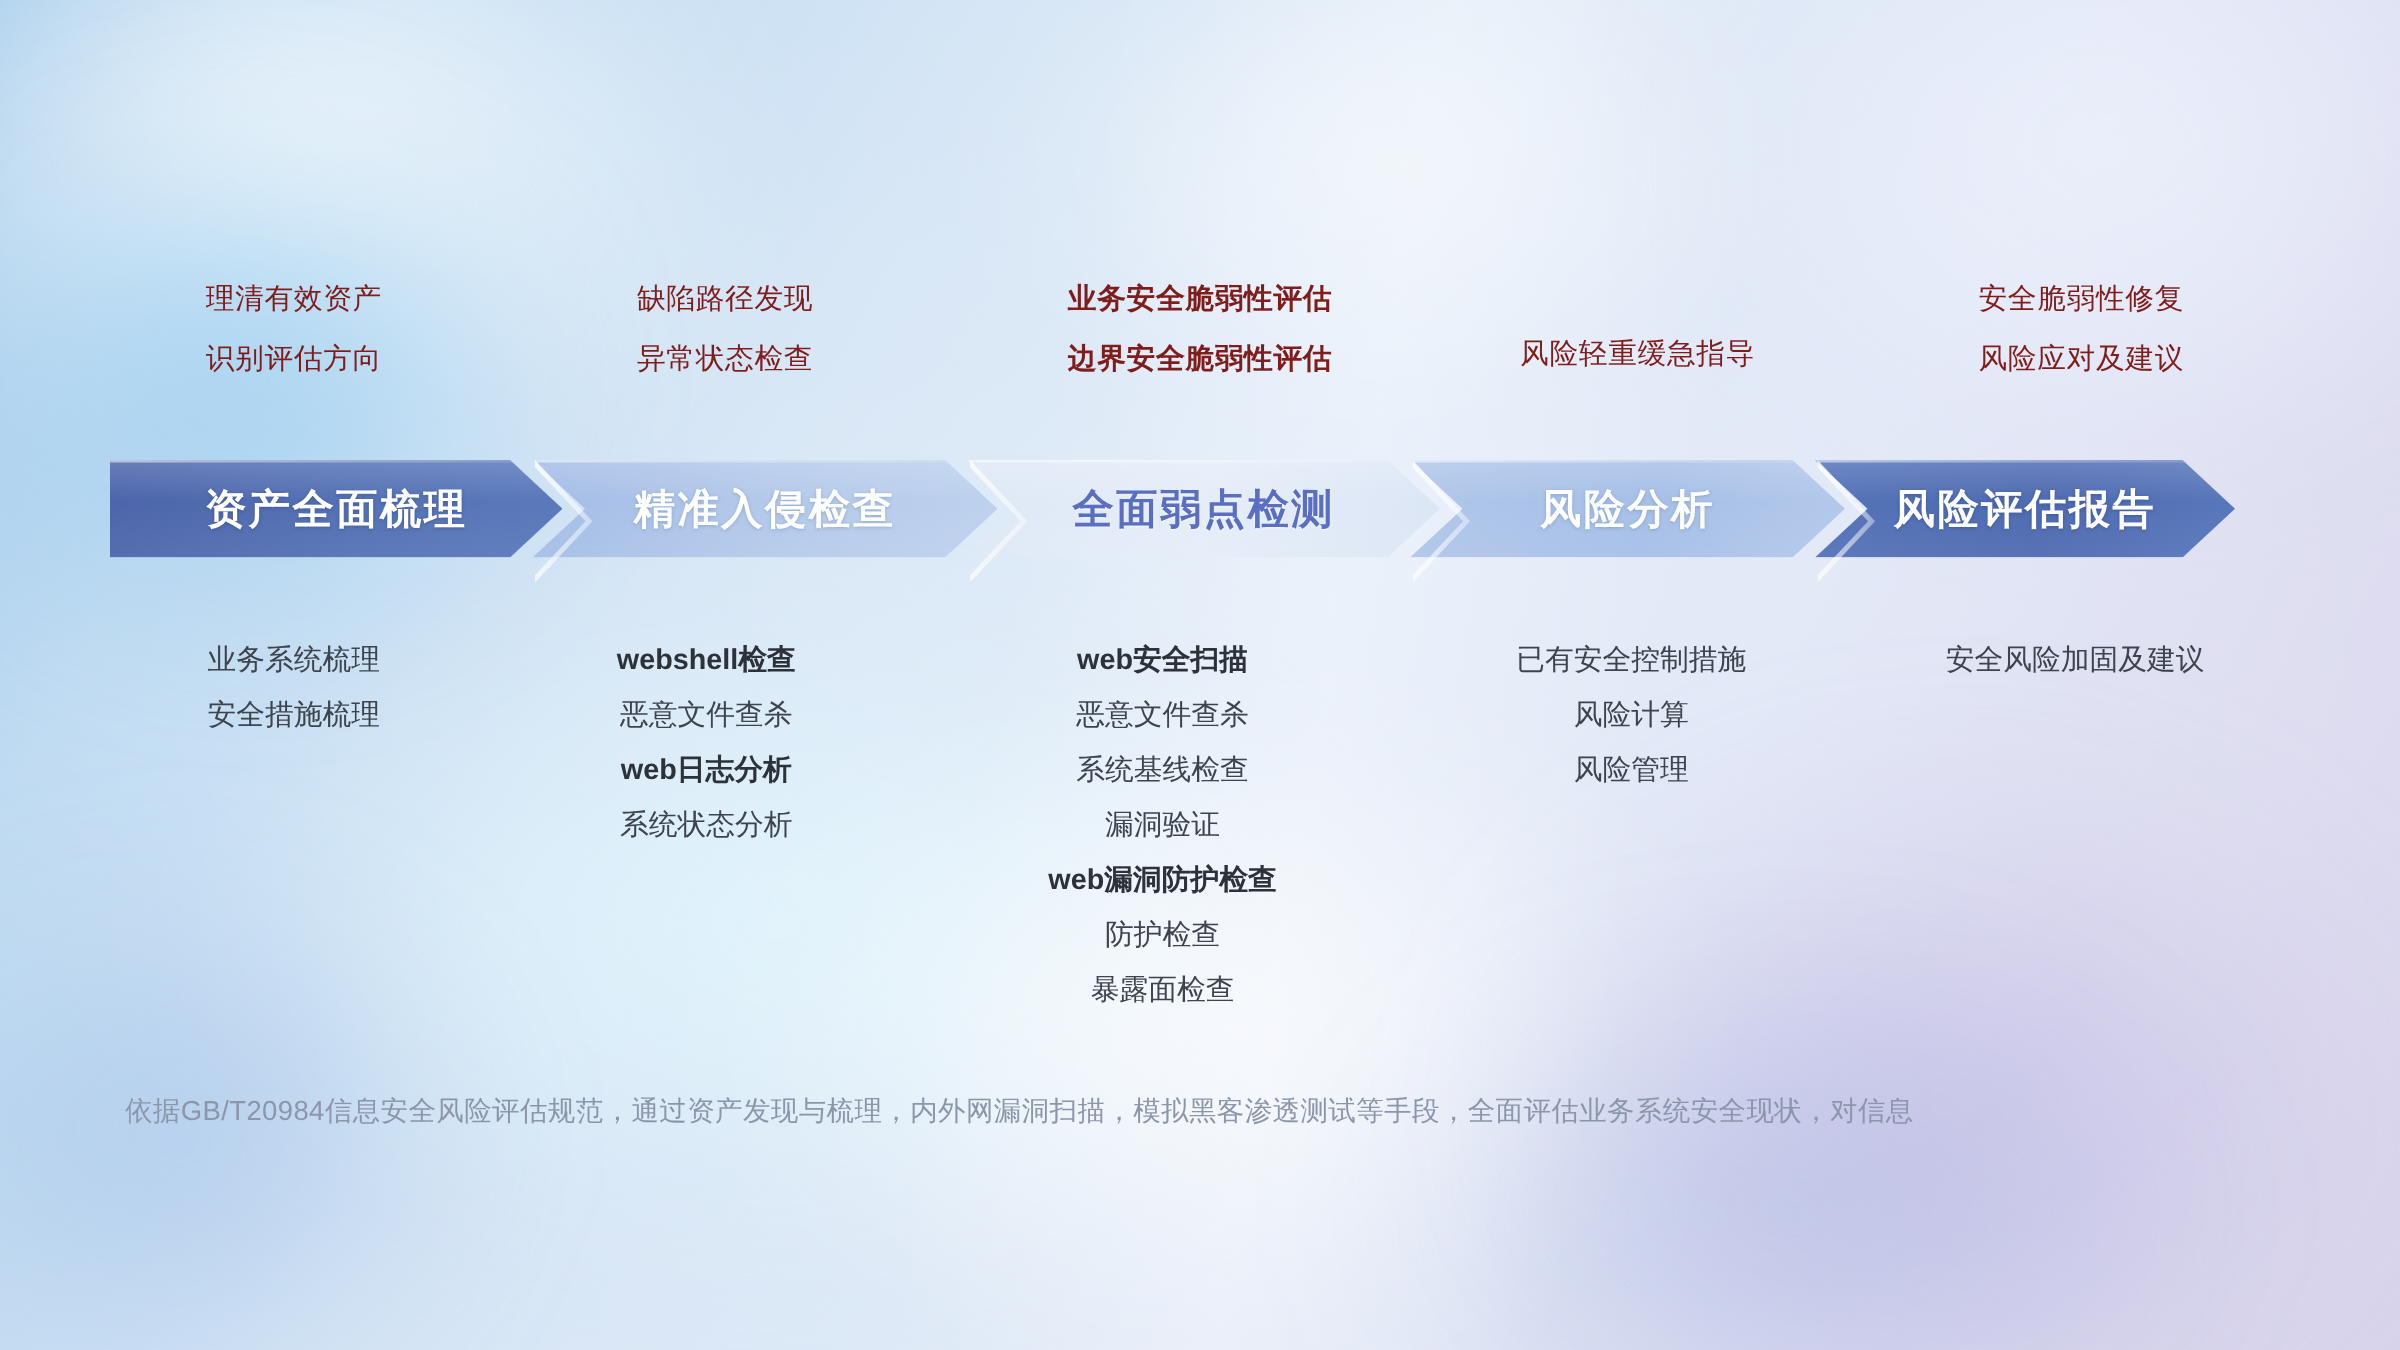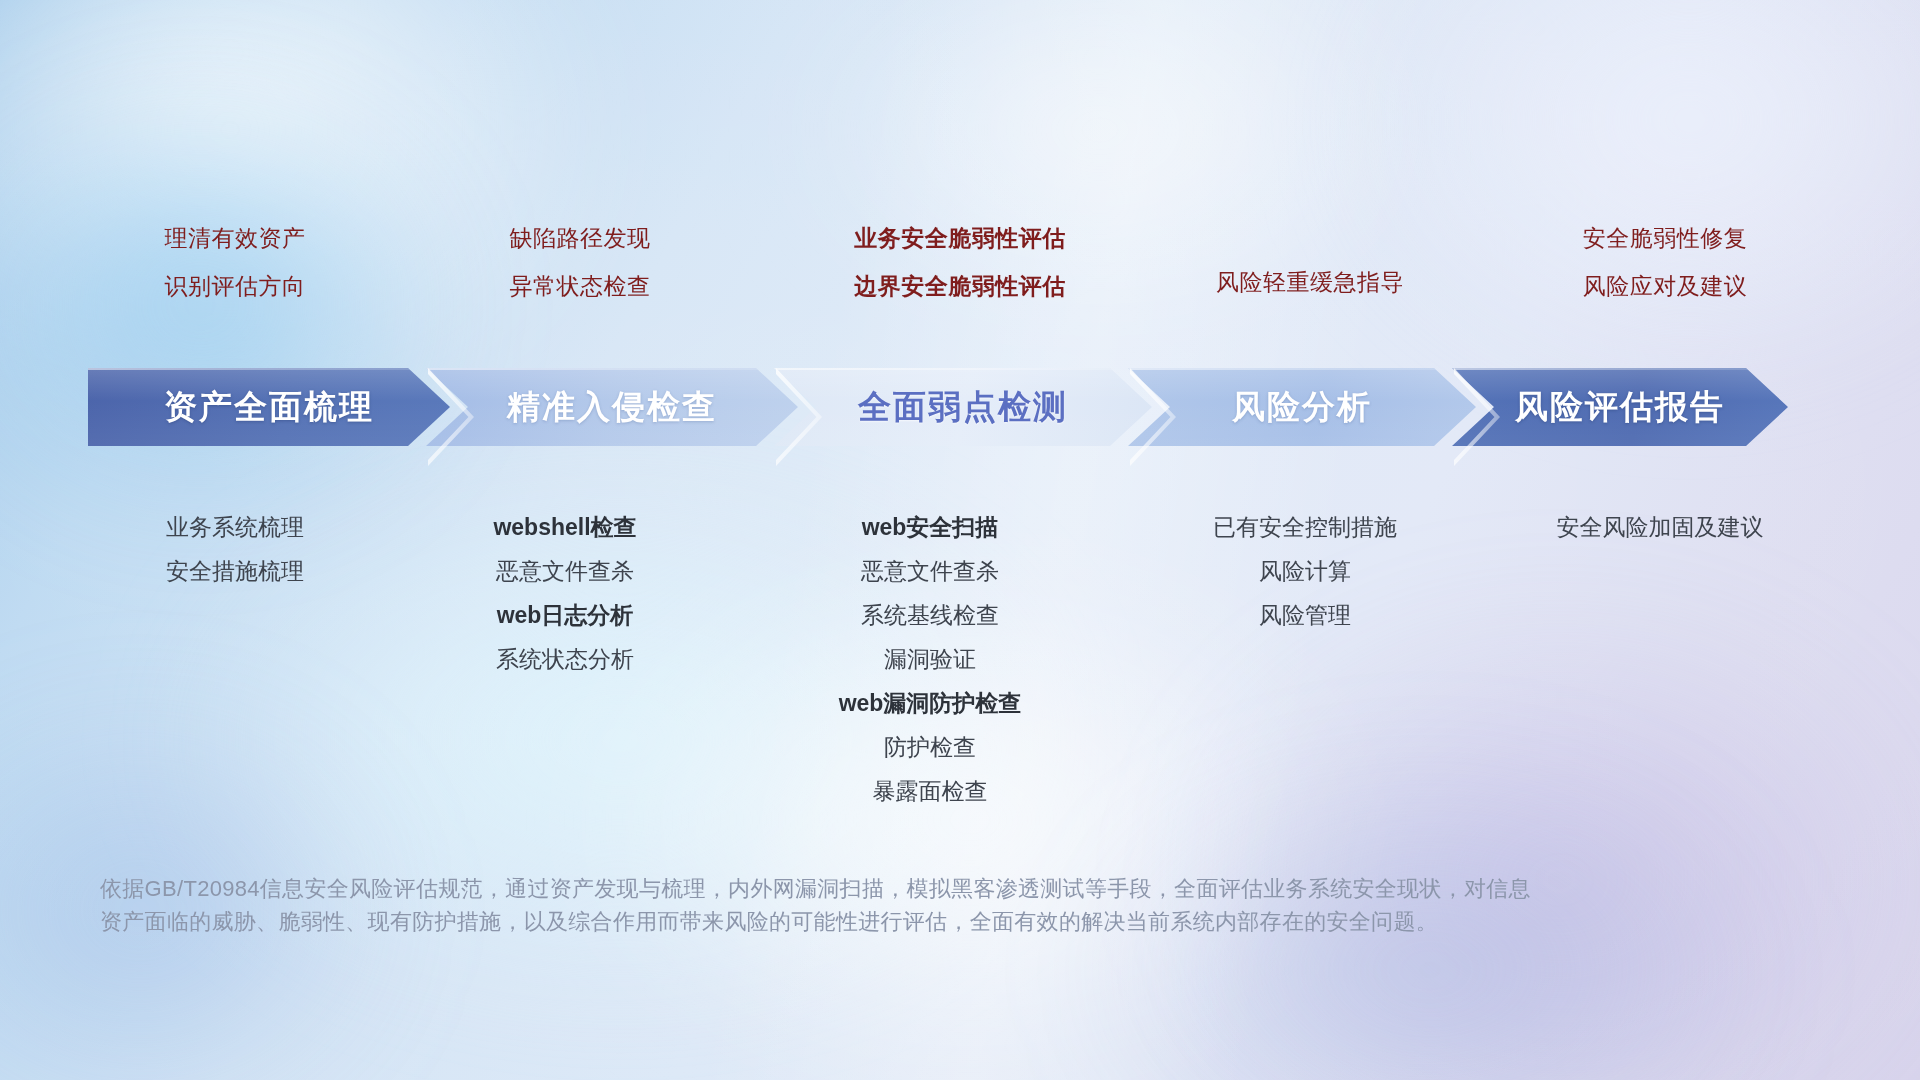--- a/index.html
+++ b/index.html
@@ -198,16 +198,15 @@
     <div class="list-item">风险计算</div>
     <div class="list-item">风险管理</div>
   </div>
 
   <div class="list" style="left:1450px; top:505px; width:420px;">
     <div class="list-item">安全风险加固及建议</div>
   </div>
 
   <div id="footer">
     <div>依据GB/T20984信息安全风险评估规范，通过资产发现与梳理，内外网漏洞扫描，模拟黑客渗透测试等手段，全面评估业务系统安全现状，对信息</div>
-    <div>资产面临的威胁、脆弱性、现有防护措施，以及综合作用而带来风险的可能性进行评估，全面有效的解决当前系统内部存在的安全问题。</div>
   </div>
 
 </div>
 
 </body></html>

